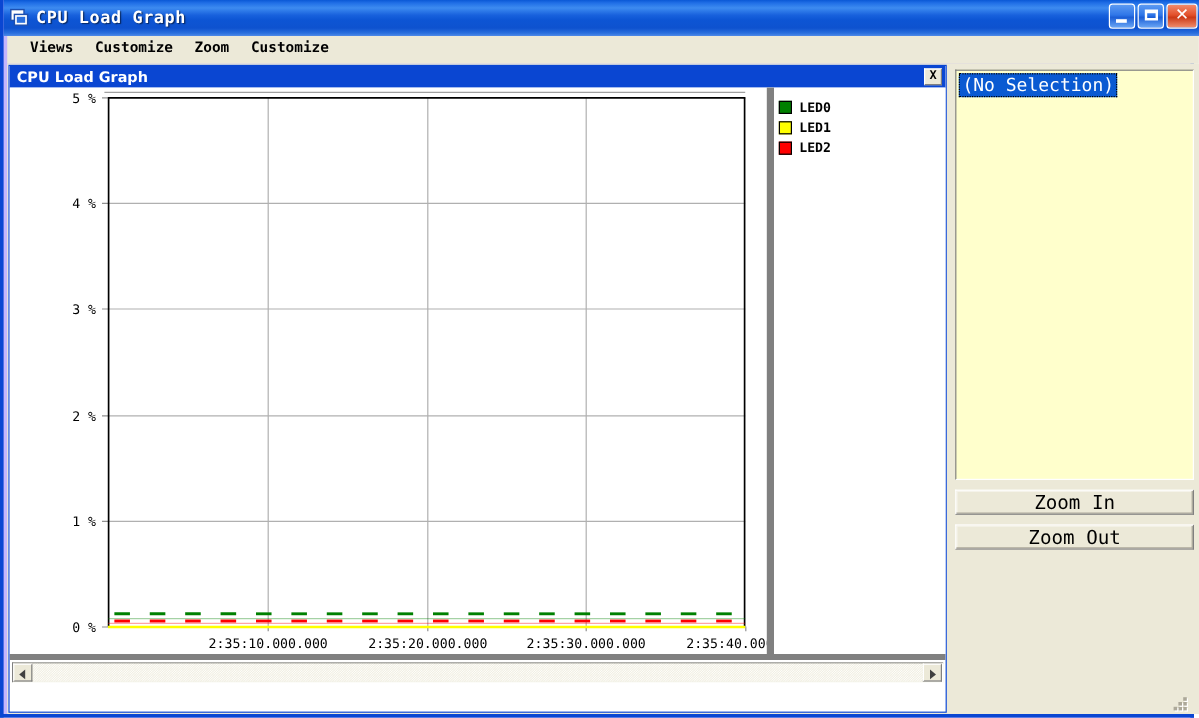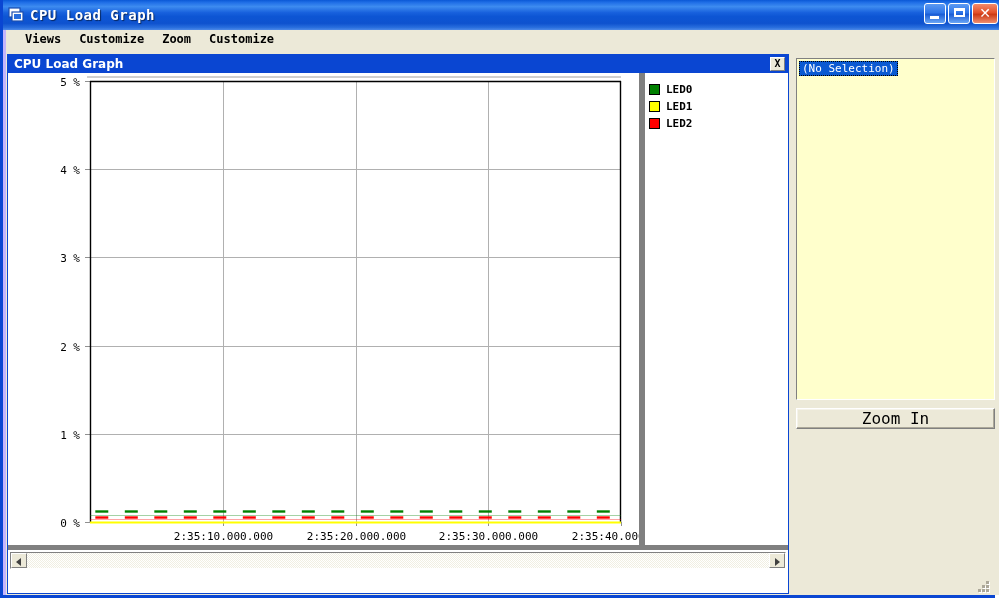--- a/index.html
+++ b/index.html
@@ -296,21 +296,21 @@
     border-color: #808080 #ffffff #ffffff #808080;
     box-sizing: border-box;
     overflow: hidden;
   }
   .prop-item {
     margin: 2px 12px 0 2px;
     display: inline-block;
     background: #0a5ad2;
     color: #ffffff;
     font-family: "DejaVu Sans Mono", "Liberation Mono", monospace;
-    font-size: 11px;
+    font-size: 15px;
     padding: 1px 3px;
     outline: 1px dotted #000000;
     outline-offset: -1px;
     white-space: nowrap;
     cursor: default;
   }
   .side-btn {
     position: absolute;
     left: 4px;
     width: 199px;
@@ -492,20 +492,21 @@
 
     </div>
 
     <div class="right-pane">
 
       <div class="prop-box">
         <div class="prop-item">(No Selection)</div>
       </div>
 
       <div class="side-btn zoom-in">Zoom In</div>
+      <div class="side-btn zoom-out">Zoom Out</div>
 
     </div>
 
   </div>
 
   <div class="grip">
     <i style="right:0;bottom:0"></i>
     <i style="right:4px;bottom:0"></i>
     <i style="right:8px;bottom:0"></i>
     <i style="right:0;bottom:4px"></i>

